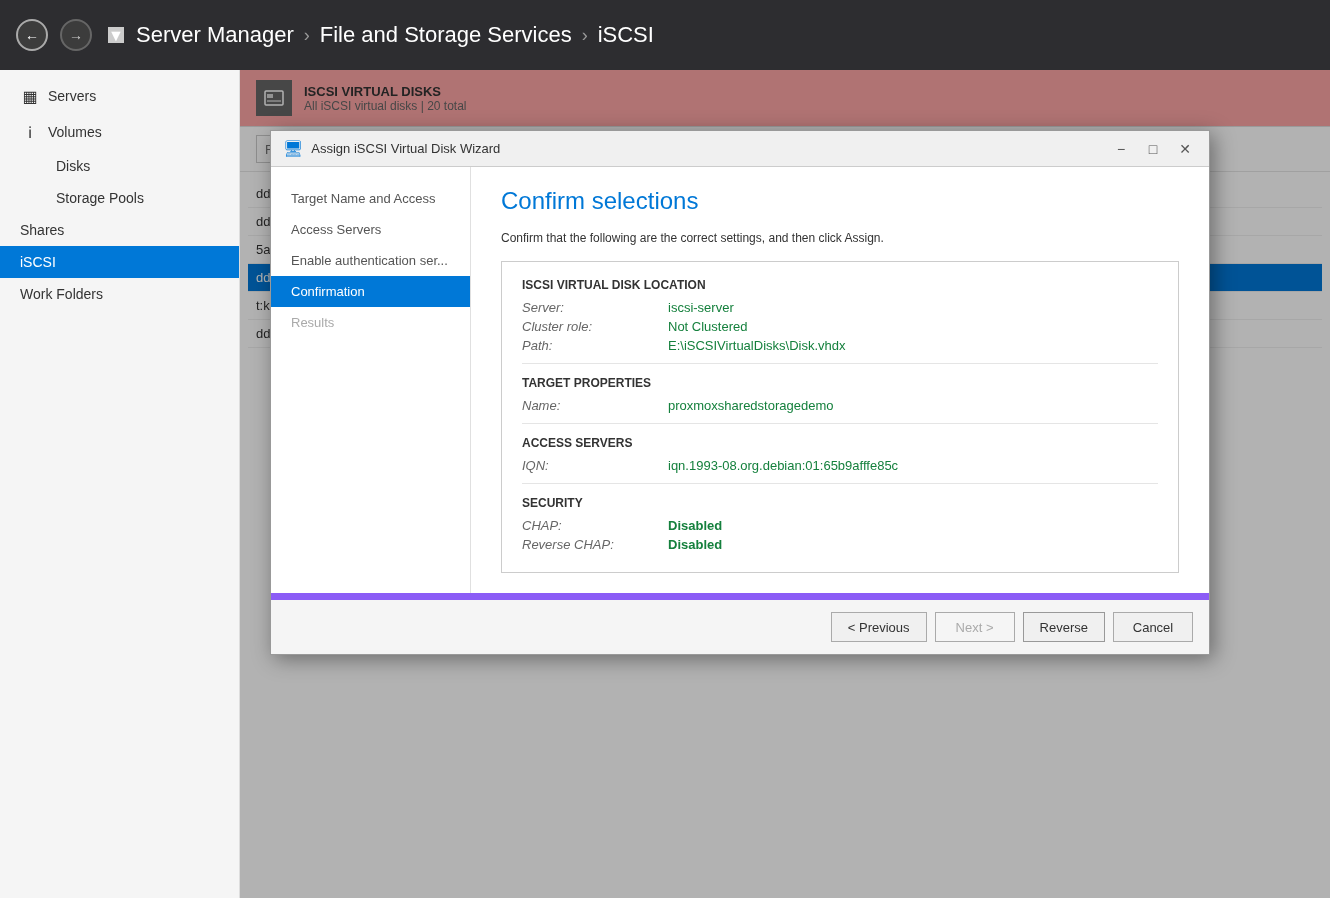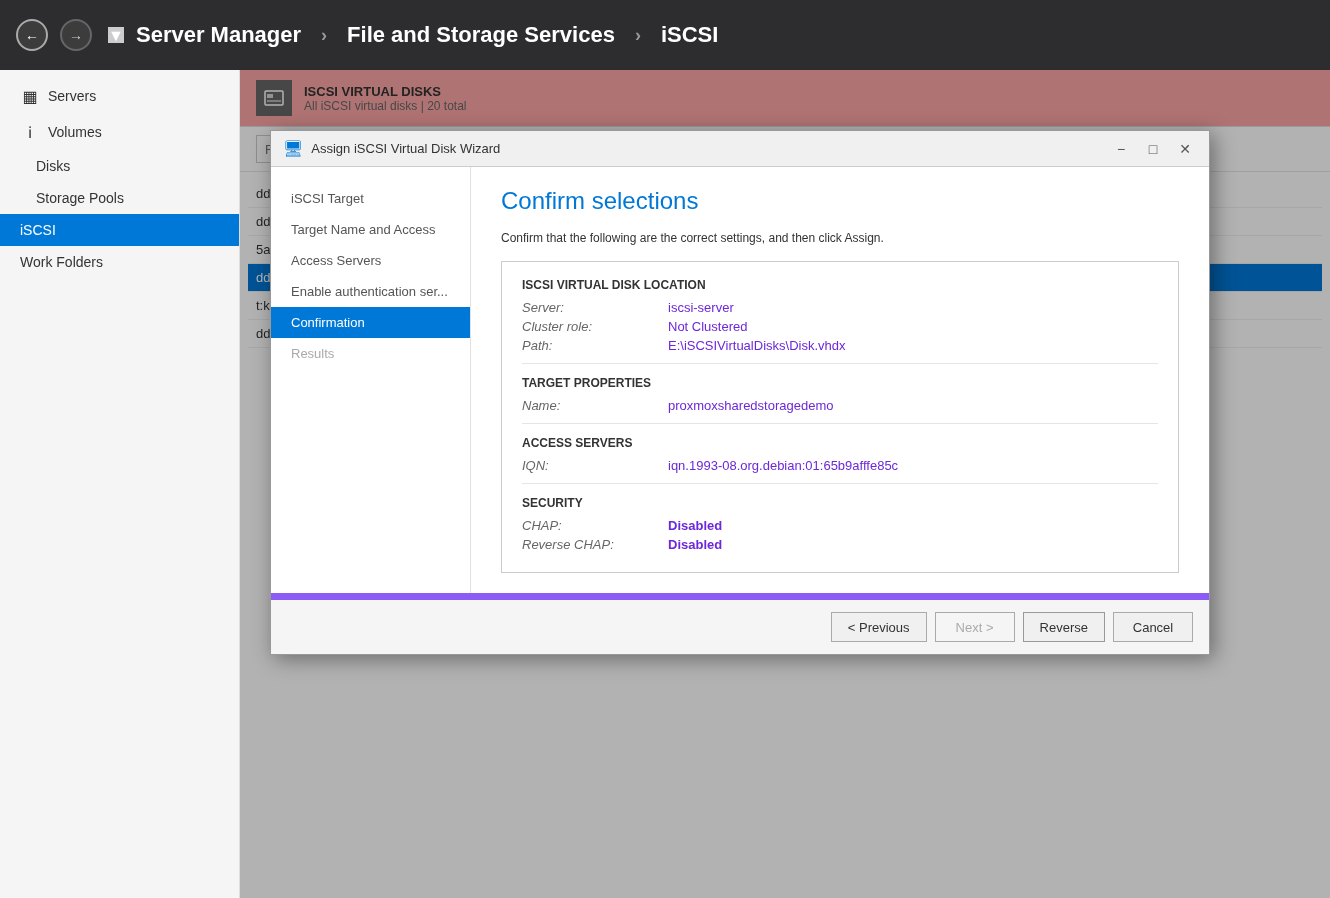--- a/index.html
+++ b/index.html
@@ -21,23 +21,23 @@
       background: #3c3c3c;
       border-radius: 50%;
       display: flex; align-items: center; justify-content: center;
       cursor: pointer;
       color: #ccc;
       font-size: 14px;
     }
     .nav-btn.active { border-color: #aaa; color: #fff; }
     .title-breadcrumb {
       font-size: 22px;
-      font-weight: 700;
+      font-weight: 400;
       color: #fff;
-      display: flex; align-items: center; gap: 20px;
+      display: flex; align-items: center; gap: 10px;
     }
     .breadcrumb-sep { color: #999; font-size: 18px; }
 
     
     .main-layout {
       display: flex;
       height: calc(898px - 70px);
     }
 
     
@@ -48,21 +48,21 @@
       padding-top: 8px;
     }
     .sidebar-item {
       padding: 8px 20px;
       cursor: pointer;
       font-size: 14px;
       color: #333;
       display: flex; align-items: center; gap: 8px;
     }
     .sidebar-item.active { background: #0078d7; color: #fff; }
-    .sidebar-item.sub { padding-left: 36px; }
+    .sidebar-item.sub { padding-left: 56px; }
     .sidebar-icon {
       width: 20px; height: 20px;
       display: flex; align-items: center; justify-content: center;
       font-size: 16px;
     }
 
     
     .content-area {
       flex: 1;
       background: #fff;
@@ -227,21 +227,21 @@
       margin-bottom: 4px;
       font-size: 13px;
     }
     .confirm-label {
       width: 130px;
       color: #666;
       flex-shrink: 0;
       font-style: italic;
     }
     .confirm-value {
-      color: #6d28d9;
+      color: #15803d;
     }
     .confirm-value.bold { font-weight: 600; }
     .confirm-divider {
       border: none;
       border-top: 1px solid #e5e5e5;
       margin: 10px 0;
     }
 
     
     .dialog-footer {
@@ -294,20 +294,23 @@
     <div class="sidebar-item">
       <span class="sidebar-icon">ℹ</span>
       <span>Volumes</span>
     </div>
     <div class="sidebar-item sub">
       <span>Disks</span>
     </div>
     <div class="sidebar-item sub">
       <span>Storage Pools</span>
     </div>
+    <div class="sidebar-item">
+      <span>Shares</span>
+    </div>
     <div class="sidebar-item active">
       <span>iSCSI</span>
     </div>
     <div class="sidebar-item">
       <span>Work Folders</span>
     </div>
   </div>
 
   <div class="content-area">
 
@@ -363,23 +366,20 @@
           <span class="dialog-title-text">Assign iSCSI Virtual Disk Wizard</span>
           <button class="dialog-ctrl-btn">−</button>
           <button class="dialog-ctrl-btn">□</button>
           <button class="dialog-ctrl-btn close">✕</button>
         </div>
 
         <div class="dialog-body">
 
           <div class="wizard-nav">
             <div class="wizard-step">
-              <span>iSCSI Target</span>
-            </div>
-            <div class="wizard-step">
               <span>Target Name and Access</span>
             </div>
             <div class="wizard-step">
               <span>Access Servers</span>
             </div>
             <div class="wizard-step">
               <span>Enable authentication ser...</span>
             </div>
             <div class="wizard-step active">
               <span>Confirmation</span>

